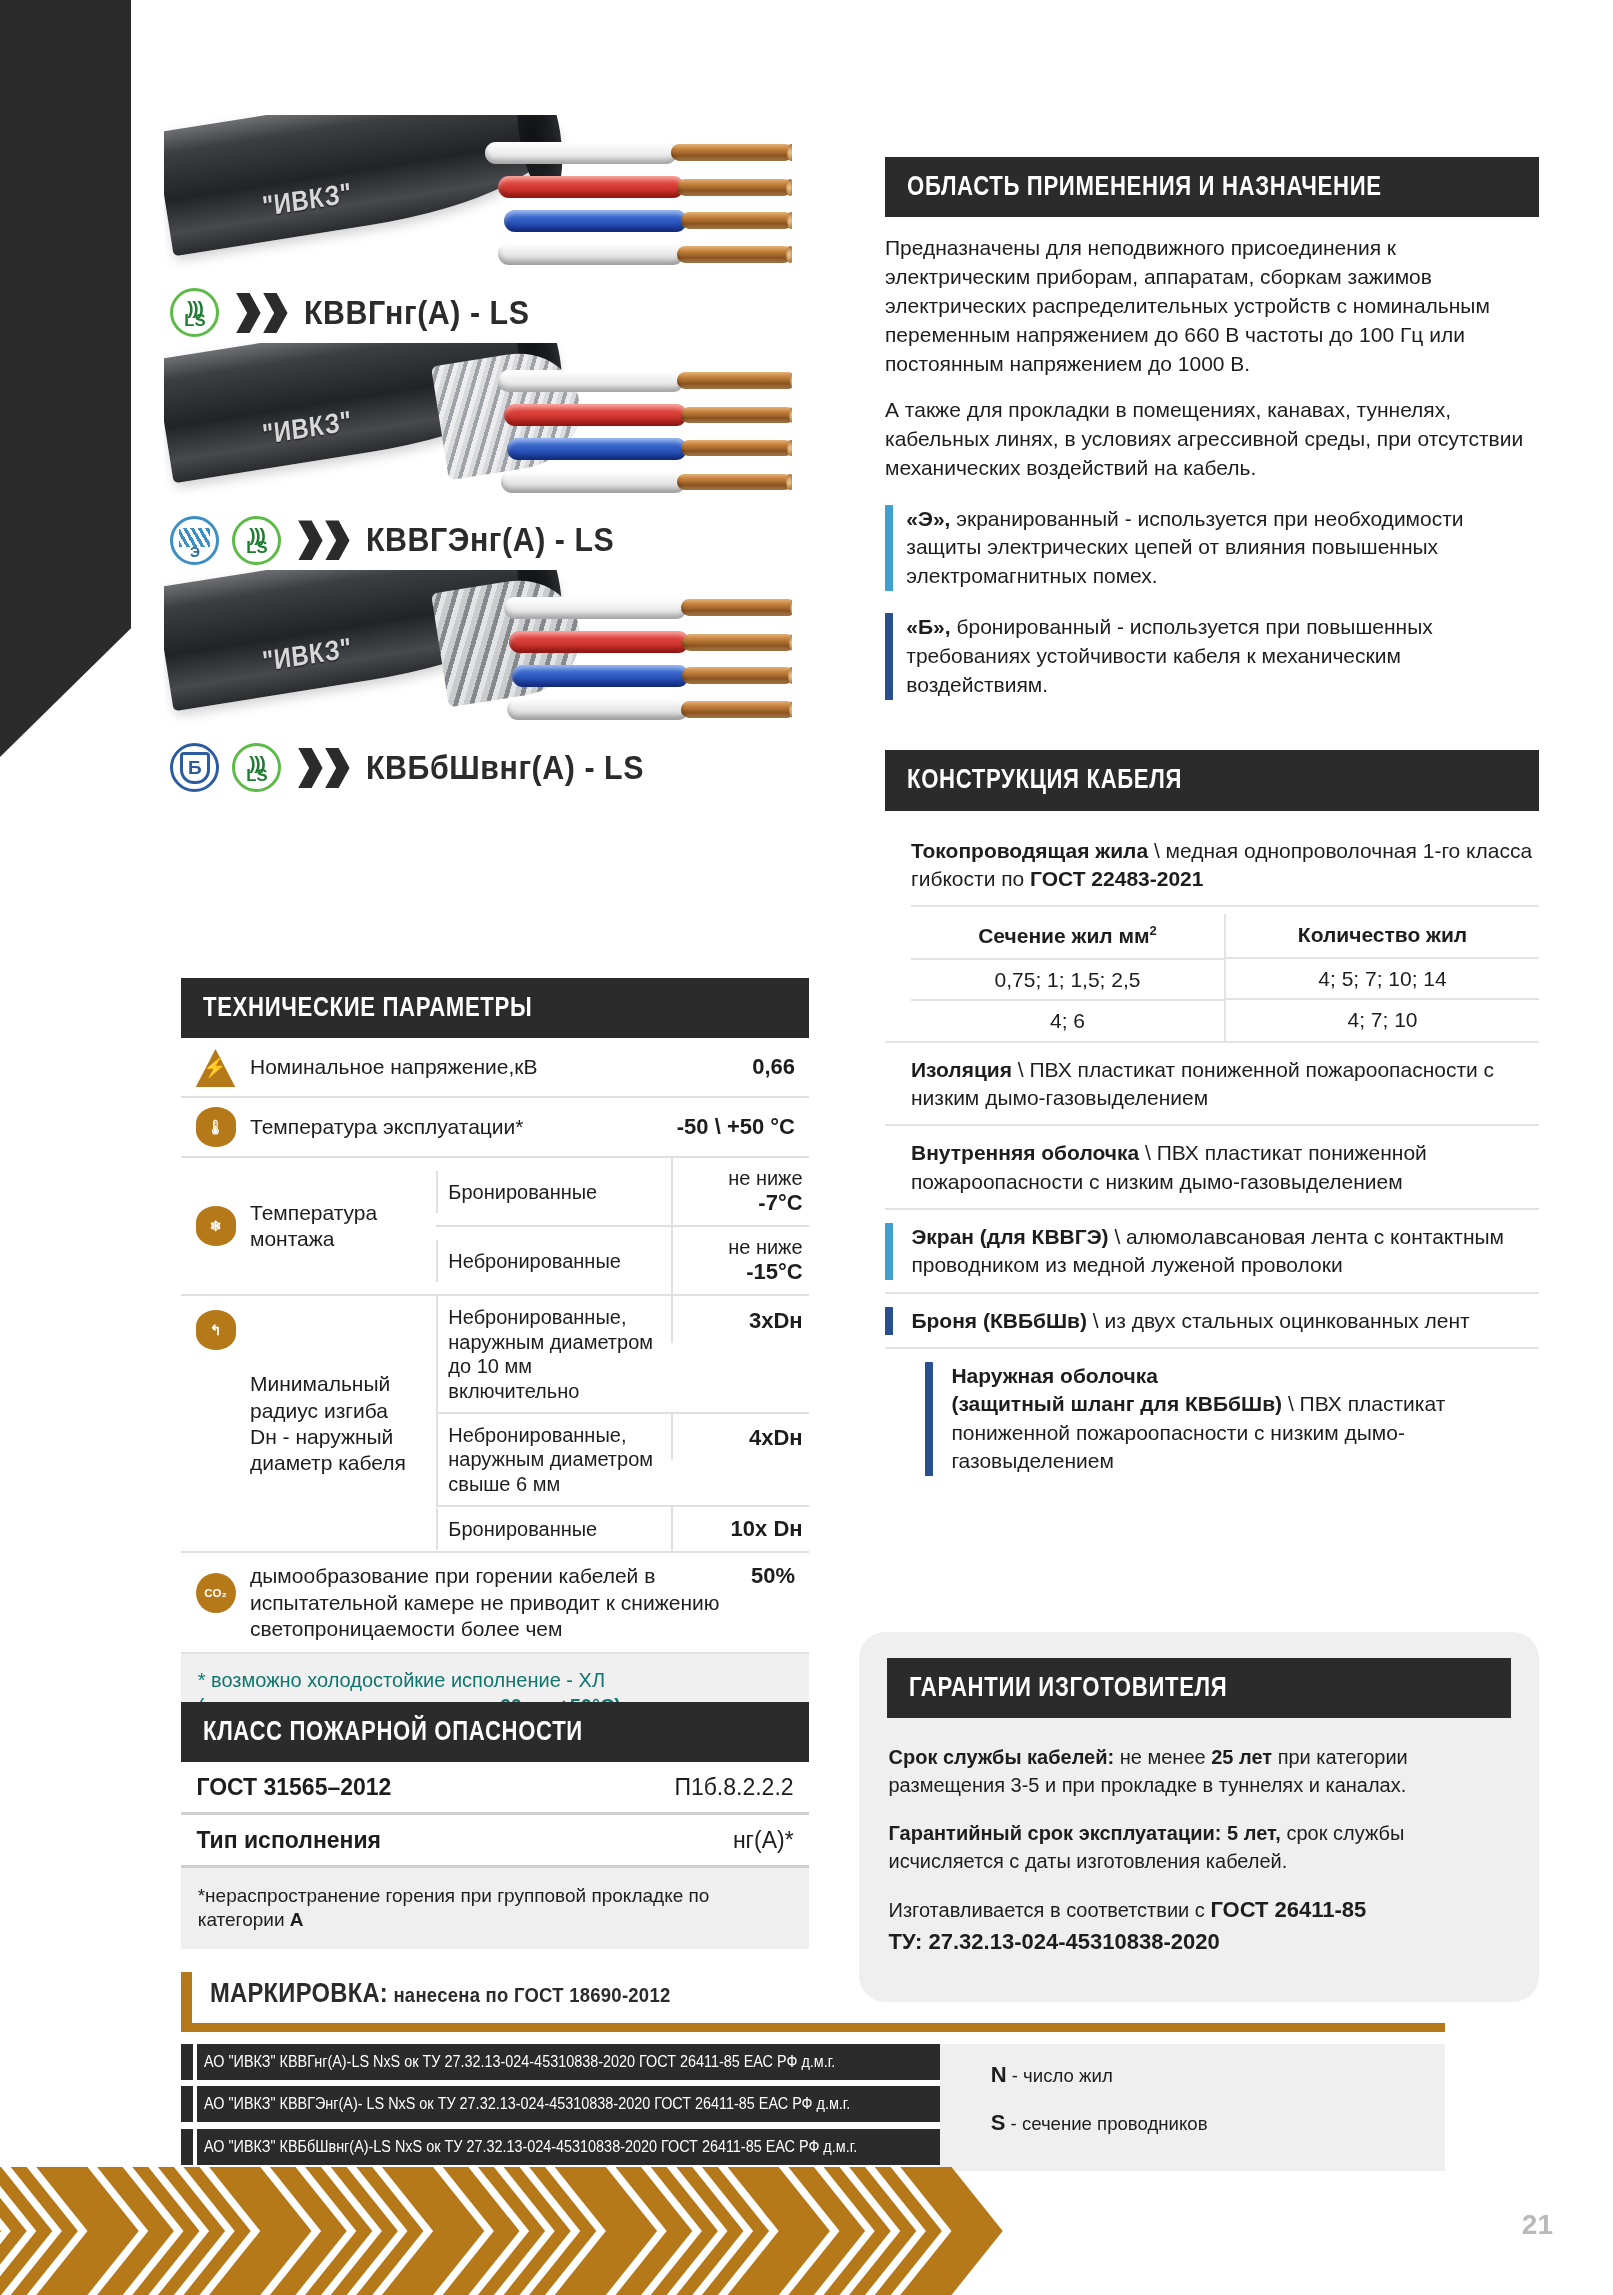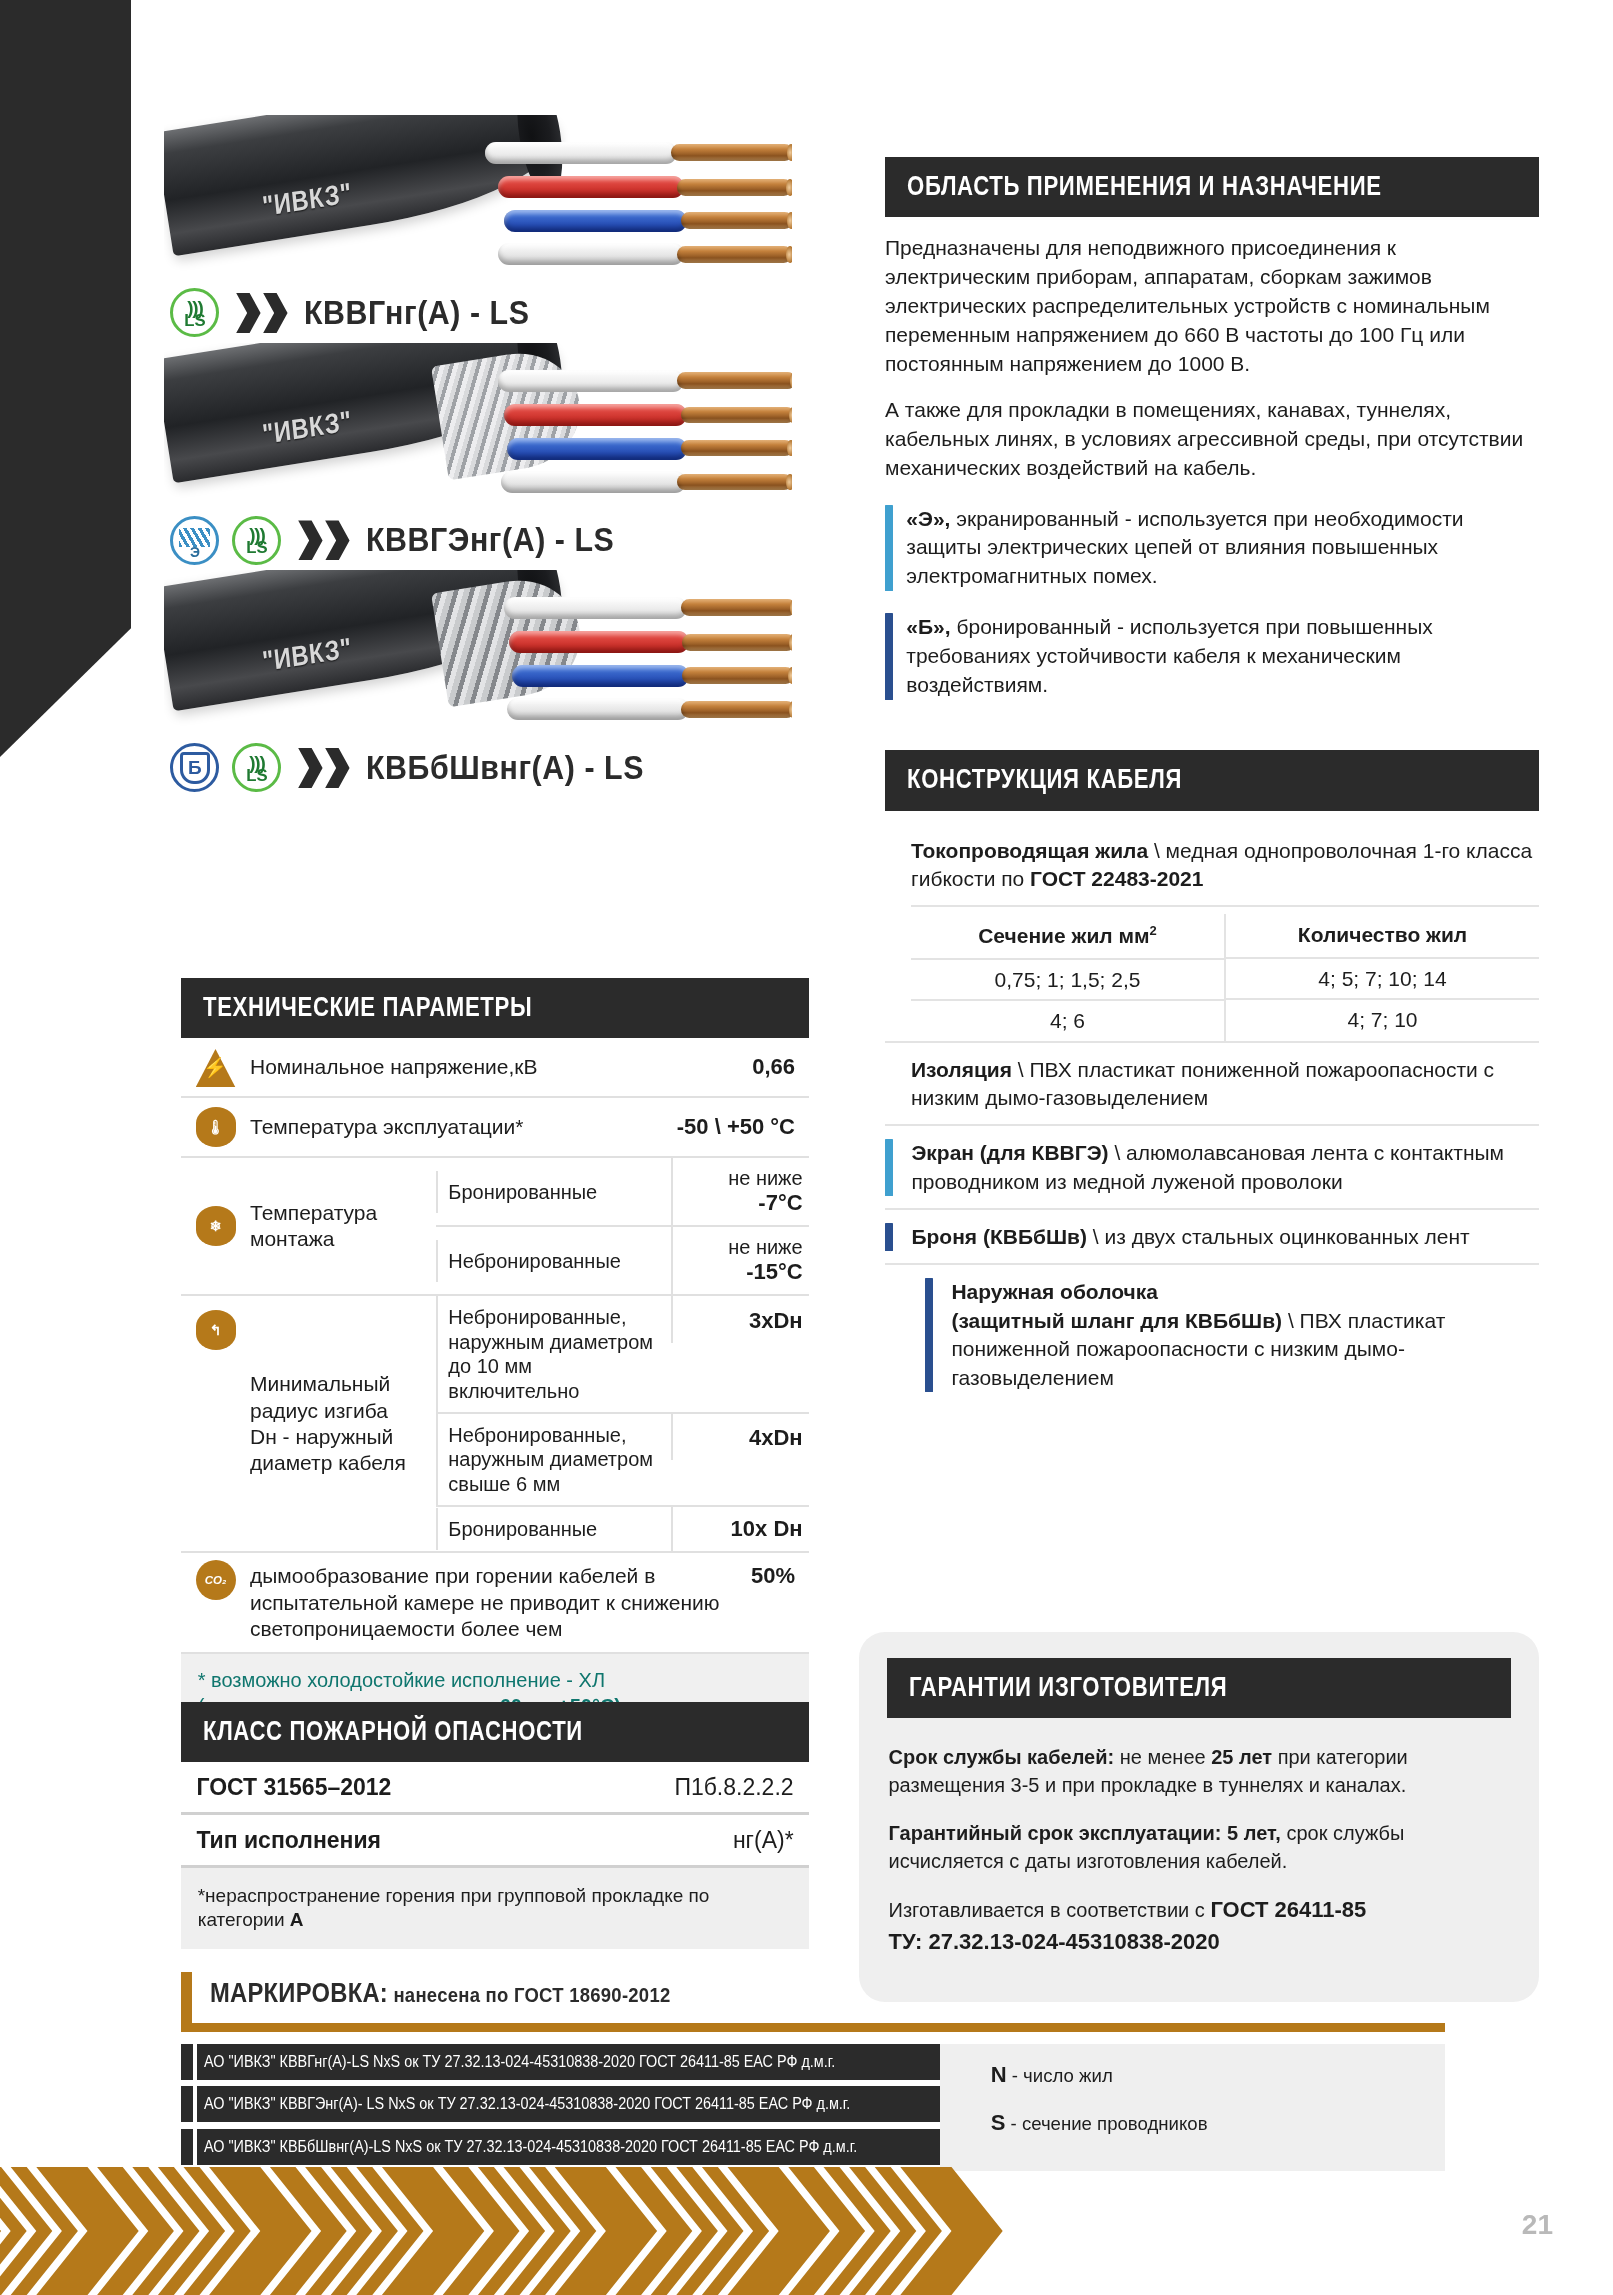--- a/index.html
+++ b/index.html
@@ -407,20 +407,25 @@
           </div>
         </div>
       </div>
 
       <div class="c-row no-bar" style="border-top:2.6px solid #e3e3e3;border-bottom:none;">
         <div class="c-text">
           <b>Изоляция</b><span>  \   ПВХ пластикат пониженной пожароопасности с низким дымо-газовыделением</span>
         </div>
       </div>
 
+      <div class="c-row no-bar" style="border-top:2.6px solid #e3e3e3;border-bottom:none;">
+        <div class="c-text">
+          <b>Внутренняя оболочка</b><span>  \   ПВХ пластикат пониженной пожароопасности с низким дымо-газовыделением</span>
+        </div>
+      </div>
 
       <div class="c-row" style="border-top:2.6px solid #e3e3e3;border-bottom:none;">
         <div class="accent-bar cyan"></div>
         <div class="c-text">
           <b>Экран (для КВВГЭ)</b><span>  \   алюмолавсановая лента с контактным проводником из медной луженой проволоки</span>
         </div>
       </div>
 
       <div class="c-row" style="border-top:2.6px solid #e3e3e3;border-bottom:none;">
         <div class="accent-bar navy"></div>
@@ -496,21 +501,21 @@
           <div class="sub-b" style="align-self:flex-start;padding-top:11.5px;"><b>4xDн</b></div>
         </div>
         <div class="sub-row">
           <div class="sub-a">Бронированные</div>
           <div class="sub-b"><b>10x Dн</b></div>
         </div>
       </div>
     </div>
 
     <div class="t-row">
-      <div class="t-ico" style="align-items:flex-start;padding-top:7px;font-style:italic;">
+      <div class="t-ico" style="align-items:flex-start;padding-top:20px;">
           <div class="ico circle" style="font-size:11.5px;">CO₂</div>
         </div>
       <div class="t-label" style="align-items:flex-start;">дымообразование при горении кабелей в испытательной камере не приводит к снижению светопроницаемости более чем</div>
       <div class="t-val" style="align-items:flex-start;padding-top:10.3px;">50%</div>
     </div>
 
     <div class="note"><span style="white-space:pre-line;">* возможно холодостойкие исполнение - ХЛ
 (температура эксплуатации: </span><b>от -60 до +50°С)</b></div>
   </div>
 

